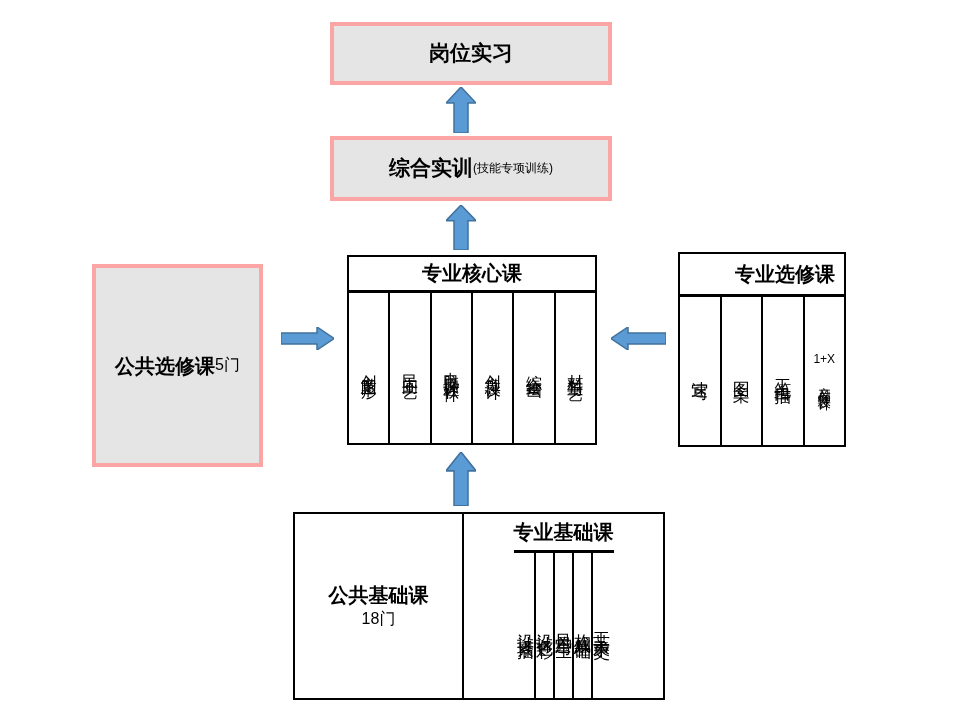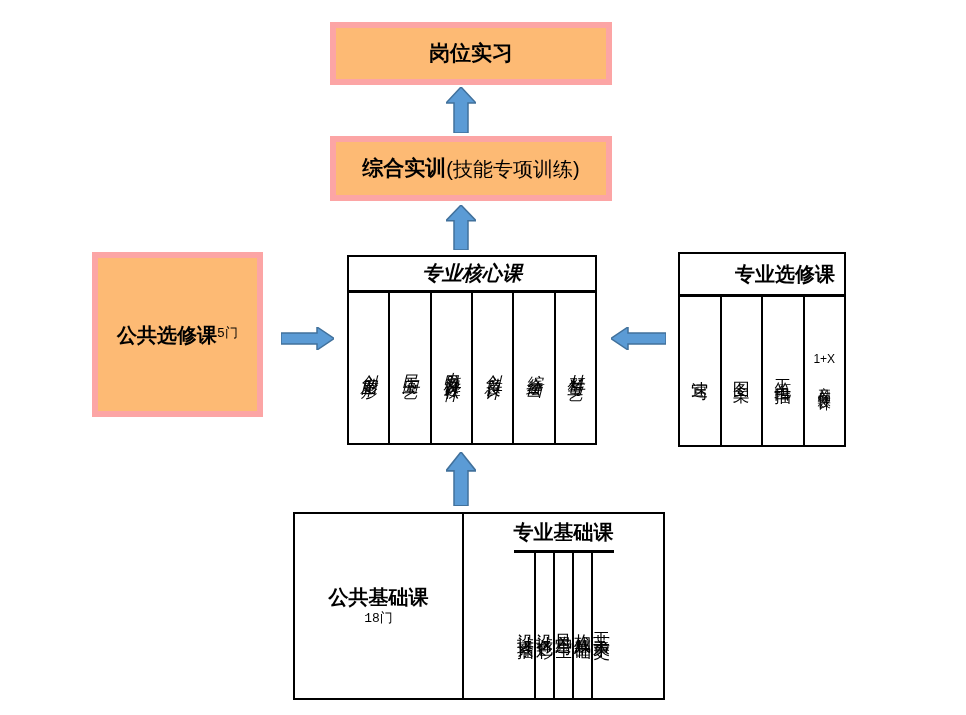--- a/index.html
+++ b/index.html
@@ -7,33 +7,33 @@
     position: relative;
     width: 966px;
     height: 715px;
     background: #ffffff;
     font-family: "Liberation Sans", sans-serif;
     color: #000000;
     overflow: hidden;
   }
   .box {
     position: absolute;
-    border: 6px solid #fca5a5;
-    background: #fdba74;
+    border: 4px solid #fca5a5;
+    background: #e5e5e5;
     box-sizing: border-box;
     display: flex;
     align-items: center;
     justify-content: center;
     text-align: center;
   }
   .box-col { flex-direction: row; }
   .title-lg { font-weight: bold; font-size: 21px; line-height: 1.25; }
   .title-md { font-weight: bold; font-size: 20px; line-height: 1.3; }
-  .sub-md { font-size: 20px; line-height: 1.3; }
-  .sub-sm { font-size: 13px; line-height: 1.4; font-family: Liberation Mono, monospace; }
+  .sub-md { font-size: 12px; line-height: 1.3; }
+  .sub-sm { font-size: 16px; line-height: 1.4; }
 
   .vtable {
     position: absolute;
     border: 2px solid #000000;
     background: #ffffff;
     box-sizing: border-box;
     display: flex;
     flex-direction: column;
   }
   .vtable .thead {
@@ -131,30 +131,30 @@
 
   <div class="box box-col" style="left:330px; top:136px; width:282px; height:65px;">
     <span class="title-lg">综合实训</span>
     <span class="sub-md">(技能专项训练)</span>
   </div>
 
   <svg class="arrow" style="left:446px; top:205px;" width="30" height="45" viewBox="0 0 30 46" preserveAspectRatio="none">
     <polygon points="15,0 30,16 22,16 22,46 8,46 8,16 0,16"></polygon>
   </svg>
 
-  <div class="box box-col" style="left:92px; top:252px; width:171px; height:165px;">
+  <div class="box box-col" style="left:92px; top:264px; width:171px; height:203px;">
     <span class="title-md">公共选修课</span>
     <span class="sub-sm">5门</span>
   </div>
 
   <svg class="arrow" style="left:281px; top:327px;" width="53" height="23" viewBox="0 0 53 23" preserveAspectRatio="none">
     <polygon points="53,11.5 36,0 36,6 0,6 0,17 36,17 36,23"></polygon>
   </svg>
 
-  <div class="vtable" style="left:347px; top:255px; width:250px; height:190px;font-style:italic;">
+  <div class="vtable" style="left:347px; top:255px; width:250px; height:190px;">
     <div class="thead" style="height:33px;">
       <span>专业核心课</span>
     </div>
     <div class="cols">
       <div class="vcol">创意图形</div>
       <div class="vcol">民间工艺</div>
       <div class="vcol">电脑设计软件</div>
       <div class="vcol">创意设计</div>
       <div class="vcol">综合绘画</div>
       <div class="vcol">材料与工艺</div>

